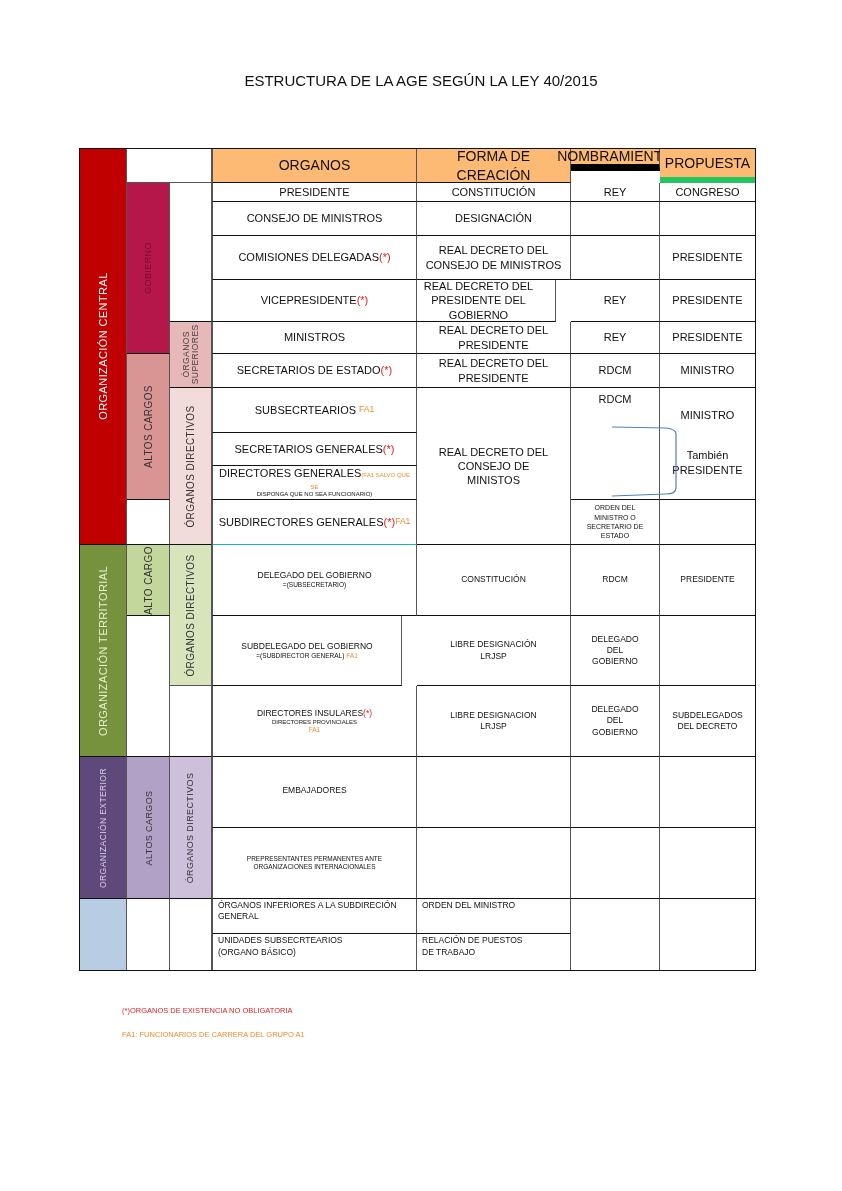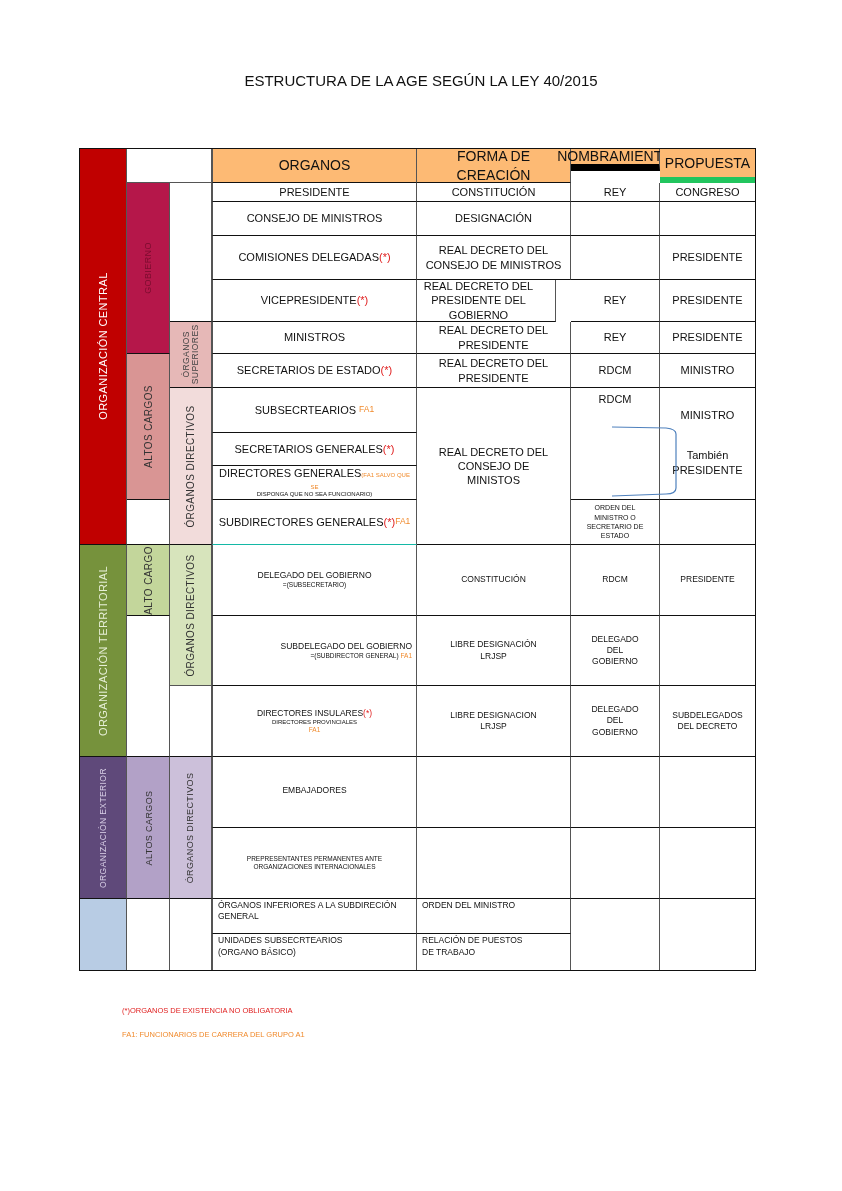--- a/index.html
+++ b/index.html
@@ -156,21 +156,21 @@
 <div class="cell" style="left:660px;top:500px;width:96px;height:45px;border-bottom:1px solid #111;"></div>
 
 <div class="cell col" style="left:212px;top:545px;width:205px;height:71px;border-left:1px solid #555;border-bottom:1px solid #111;font-size:8.5px;">
   <div>DELEGADO DEL GOBIERNO</div>
   <div style="font-size:6.5px;">=(SUBSECRETARIO)</div>
 </div>
 <div class="cell small" style="left:417px;top:545px;width:154px;height:71px;border-bottom:1px solid #111;">CONSTITUCIÓN</div>
 <div class="cell small" style="left:571px;top:545px;width:89px;height:71px;border-bottom:1px solid #111;">RDCM</div>
 <div class="cell small" style="left:660px;top:545px;width:96px;height:71px;border-bottom:1px solid #111;">PRESIDENTE</div>
 
-<div class="cell col" style="left:212px;top:616px;width:205px;height:70px;border-left:1px solid #555;border-bottom:1px solid #111;font-size:8.5px;align-items:flex-end;">
+<div class="cell col" style="left:212px;top:616px;width:190px;height:70px;border-left:1px solid #555;border-bottom:1px solid #111;font-size:8.5px;">
   <div>SUBDELEGADO DEL GOBIERNO</div>
   <div style="font-size:6.5px;"><span>=(SUBDIRECTOR GENERAL)</span> <span class="orange">FA1</span></div>
 </div>
 <div class="cell col small" style="left:417px;top:616px;width:154px;height:70px;border-bottom:1px solid #111;">
   <div>LIBRE DESIGNACIÓN</div>
   <div>LRJSP</div>
 </div>
 <div class="cell small" style="left:571px;top:616px;width:89px;height:70px;border-bottom:1px solid #111;padding:0 12px;">DELEGADO DEL GOBIERNO</div>
 <div class="cell small" style="left:660px;top:616px;width:96px;height:70px;border-bottom:1px solid #111;"></div>
 

